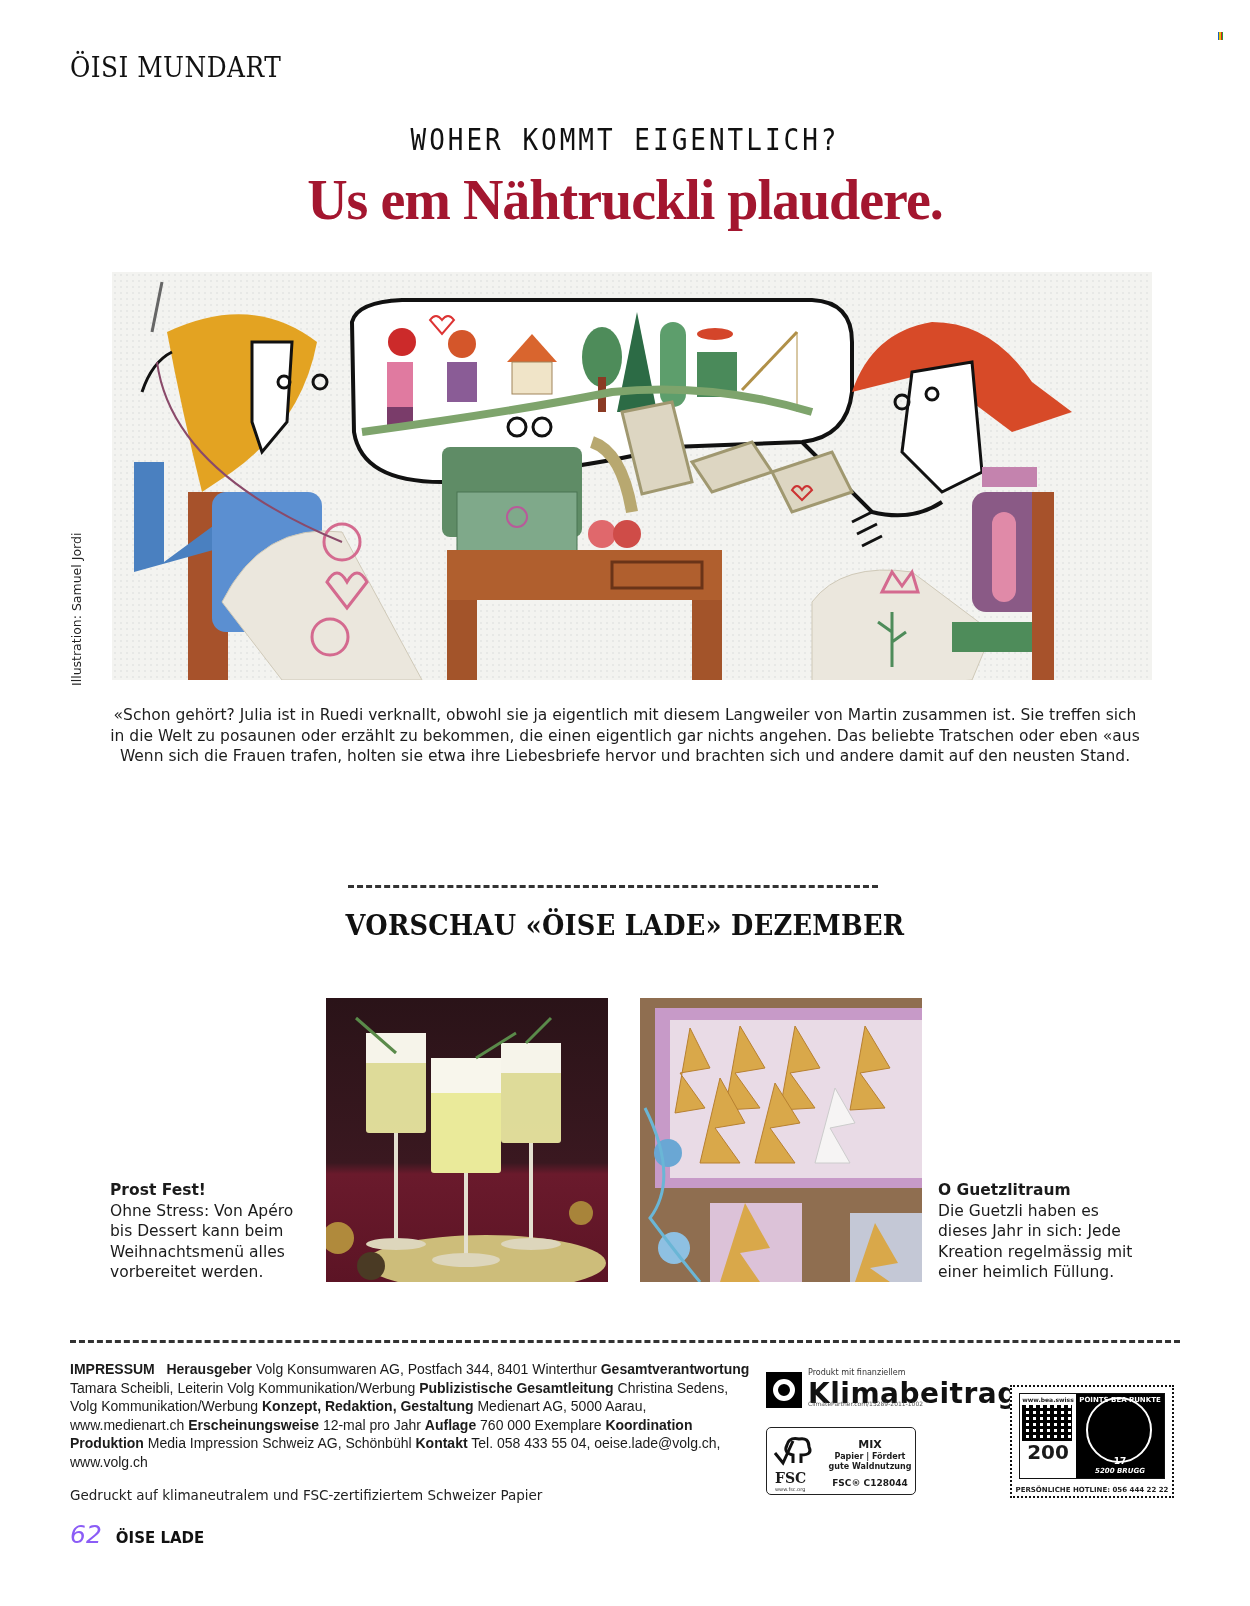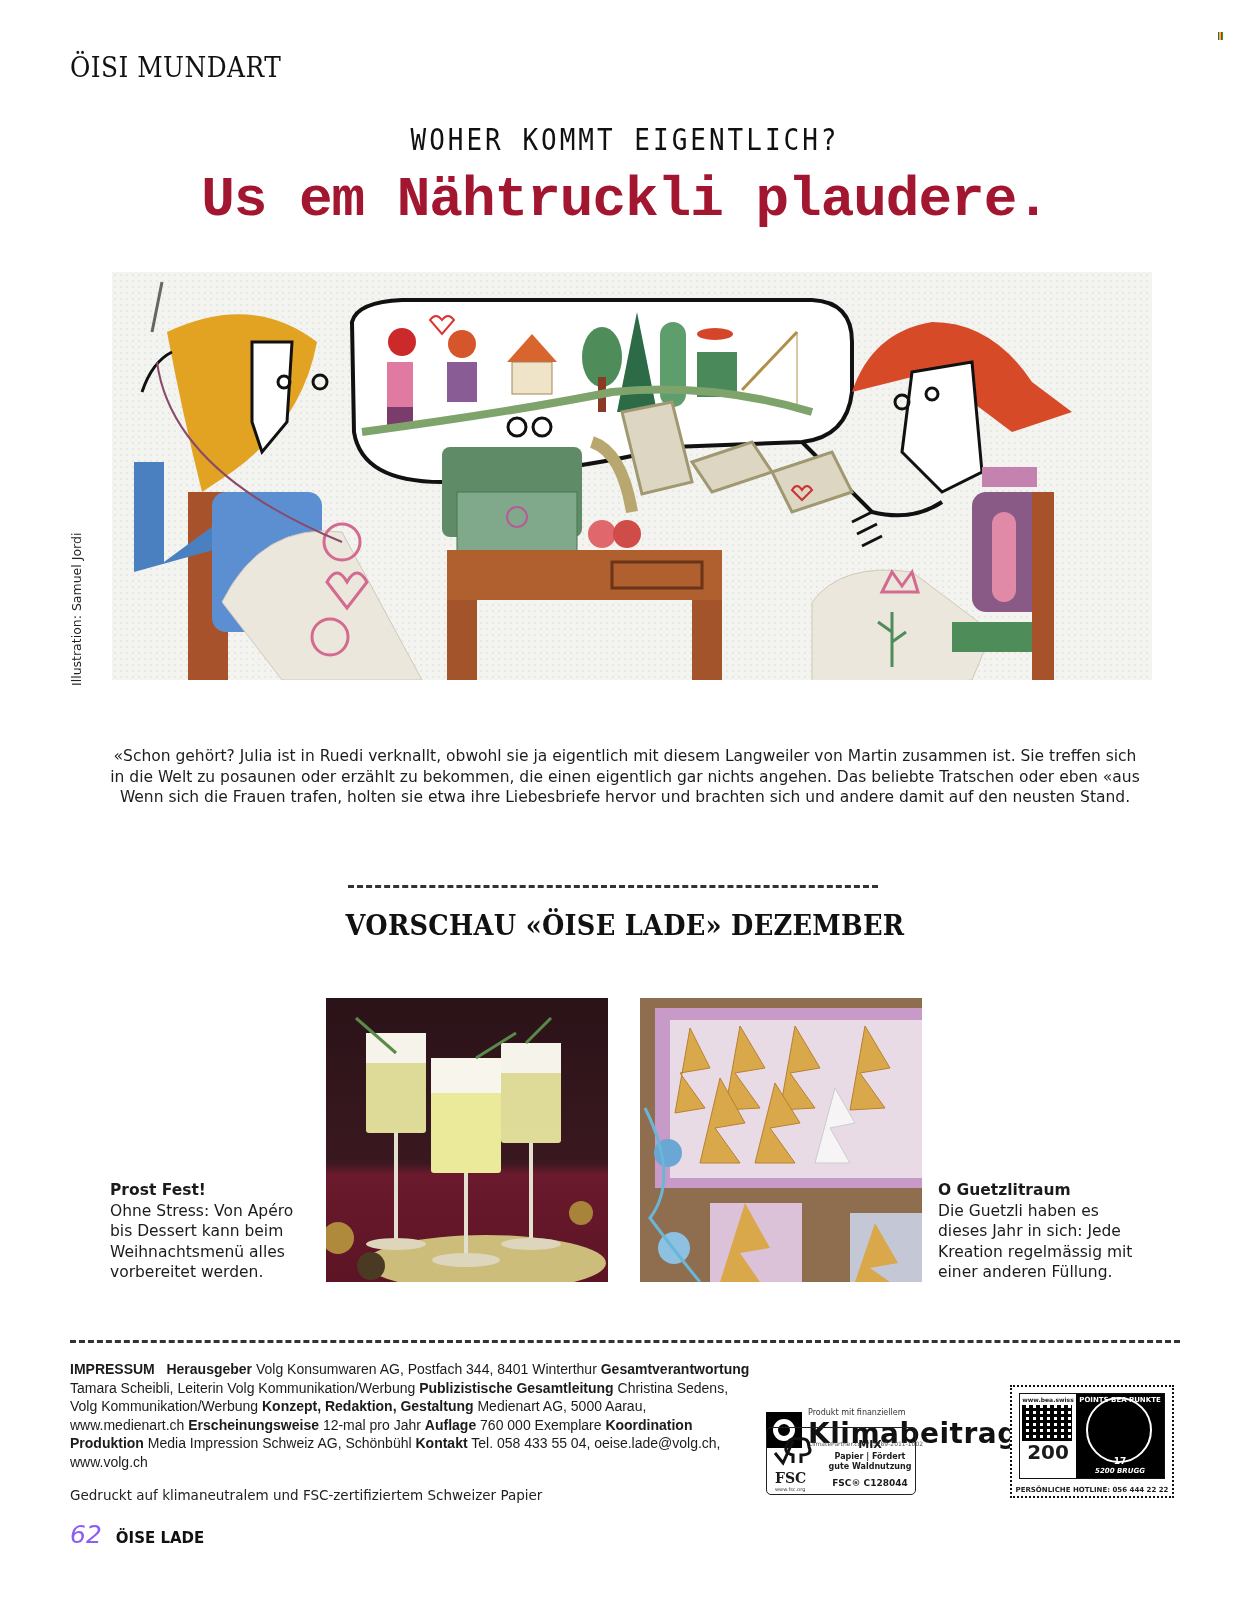--- a/index.html
+++ b/index.html
@@ -4,48 +4,48 @@
 <style>
   * { box-sizing: border-box; margin: 0; padding: 0; }
   html, body { width: 1250px; height: 1606px; background: #ffffff; overflow: hidden; }
   body { position: relative; font-family: "DejaVu Sans", sans-serif; color: #1b1b1b; }
 
   .section-label { position: absolute; left: 70px; top: 52px; font-family: "DejaVu Serif", serif; font-size: 27px; letter-spacing: 0.5px; transform: scaleX(0.92); transform-origin: left; color: #111; }
   .color-marks { position: absolute; left: 1218px; top: 32px; width: 5px; height: 8px; display: flex; }
   .color-marks span { flex: 1; }
 
   .kicker { position: absolute; left: 0; width: 1250px; top: 125px; text-align: center; font-family: "DejaVu Sans Mono", monospace; font-size: 26px; letter-spacing: 3px; color: #111; transform: scaleY(1.15); font-weight: normal; }
-  .headline { position: absolute; left: 0; width: 1250px; top: 168px; text-align: center; font-family: Liberation Mono, monospace; font-weight: bold; font-size: 56px; color: #a3162f; letter-spacing: -1px; }
+  .headline { position: absolute; left: 0; width: 1250px; top: 168px; text-align: center; font-family: Liberation Serif, serif; font-weight: bold; font-size: 56px; color: #a3162f; letter-spacing: -1px; }
 
   .credit { position: absolute; left: 56px; top: 585px; transform: rotate(-90deg); transform-origin: left top; font-size: 12.5px; color: #222; white-space: nowrap; width: 200px; }
   .credit { left: 69px; top: 686px; }
 
   .illustration { position: absolute; left: 112px; top: 272px; width: 1040px; height: 408px; background: #f1f1ee; overflow: hidden; }
 
-  .body-text { position: absolute; left: 108px; width: 1034px; top: 705px; text-align: center; font-size: 15.5px; line-height: 20.5px; color: #1d1d1d; margin-top: 41px; }
+  .body-text { position: absolute; left: 108px; width: 1034px; top: 705px; text-align: center; font-size: 15.5px; line-height: 20.5px; color: #1d1d1d; }
 
   .dash-short { position: absolute; left: 348px; width: 530px; top: 885px; border-top: 3px dashed #333; }
   .preview-title { position: absolute; left: 0; width: 1250px; top: 910px; text-align: center; font-family: "DejaVu Serif", serif; font-size: 27px; color: #111; letter-spacing: 0.3px; transform: scaleX(0.95); }
 
   .photo { position: absolute; top: 998px; height: 284px; overflow: hidden; }
   .photo-drinks { left: 326px; width: 282px; background: linear-gradient(180deg, #2a1318 0%, #3a1820 58%, #6a1a2c 62%, #5c1425 100%); }
   .photo-cookies { left: 640px; width: 282px; background: #8a6a4e; }
 
   .caption { position: absolute; top: 1180px; font-size: 15.5px; line-height: 20.5px; color: #1b1b1b; }
   .caption-left { right: 940px; width: 200px; text-align: left; }
   .caption-right { left: 938px; width: 210px; text-align: left; }
   .caption b { font-weight: bold; display: block; }
 
   .dash-long { position: absolute; left: 70px; width: 1110px; top: 1340px; border-top: 3px dashed #333; }
 
   .impressum { position: absolute; left: 70px; top: 1360px; width: 680px; font-family: "Liberation Sans", sans-serif; font-size: 14px; line-height: 18.5px; color: #1b1b1b; }
   .impressum b { font-weight: bold; }
   .printed-note { position: absolute; left: 70px; top: 1487px; font-size: 13.5px; color: #222; }
 
-  .klima { position: absolute; left: 766px; top: 1368px; width: 190px; height: 40px; margin-top: 40px; }
+  .klima { position: absolute; left: 766px; top: 1368px; width: 190px; height: 40px; }
   .klima-box { position: absolute; left: 0; top: 4px; width: 36px; height: 36px; background: #000; }
   .klima-ring { position: absolute; left: 7px; top: 7px; width: 22px; height: 22px; border-radius: 50%; border: 5px solid #fff; }
   .klima-small { position: absolute; left: 42px; top: 0; font-size: 8px; color: #333; }
   .klima-big { position: absolute; left: 42px; top: 9px; font-size: 28px; font-weight: bold; color: #111; letter-spacing: 0.5px; }
   .klima-url { position: absolute; left: 42px; top: 32px; font-size: 6px; color: #555; }
 
   .fsc { position: absolute; left: 766px; top: 1427px; width: 150px; height: 68px; border: 1.5px solid #222; border-radius: 5px; }
   .fsc-tree { position: absolute; left: 6px; top: 5px; width: 44px; height: 38px; }
   .fsc-logo { position: absolute; left: 8px; top: 42px; font-family: "DejaVu Serif", serif; font-weight: bold; font-size: 14px; }
   .fsc-url { position: absolute; left: 8px; top: 58px; font-size: 5px; color: #333; }
@@ -236,21 +236,21 @@
   <div>Ohne Stress: Von Apéro</div>
   <div>bis Dessert kann beim</div>
   <div>Weihnachtsmenü alles</div>
   <div>vorbereitet werden.</div>
 </div>
 <div class="caption caption-right">
   <b>O Guetzlitraum</b>
   <div>Die Guetzli haben es</div>
   <div>dieses Jahr in sich: Jede</div>
   <div>Kreation regelmässig mit</div>
-  <div>einer anderen Füllung.</div>
+  <div>einer heimlich Füllung.</div>
 </div>
 
 <div class="dash-long"></div>
 <div class="impressum">
   <b>IMPRESSUM</b><span style="white-space:pre">  </span>
   <b>Herausgeber</b><span> Volg Konsumwaren AG, Postfach 344, 8401 Winterthur </span>
   <b>Gesamtverantwortung</b><span> Tamara Scheibli, Leiterin Volg Kommunikation/Werbung </span>
   <b>Publizistische Gesamtleitung</b><span> Christina Sedens, Volg Kommunikation/Werbung </span>
   <b>Konzept, Redaktion, Gestaltung</b><span> Medienart AG, 5000 Aarau, www.medienart.ch </span>
   <b>Erscheinungsweise</b><span> 12-mal pro Jahr </span>

